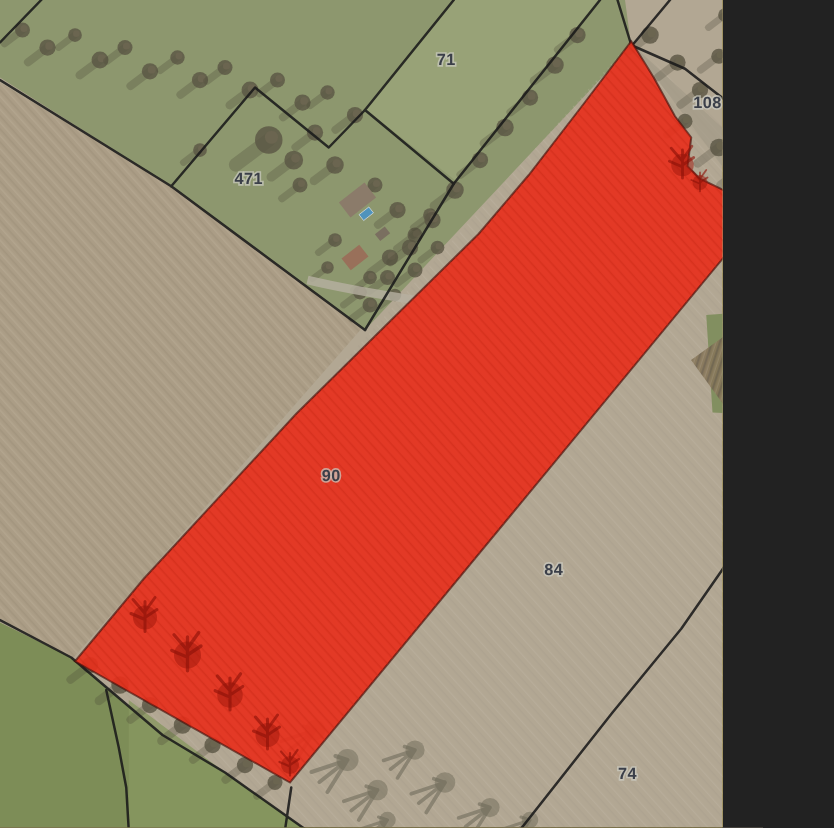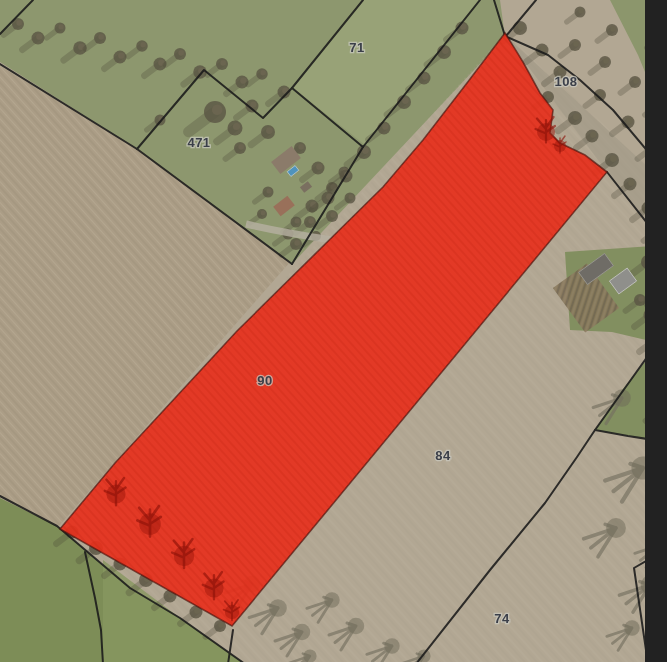--- a/index.html
+++ b/index.html
@@ -1,17 +1,17 @@
 <!DOCTYPE html>
 <html><head>
 <meta charset="utf-8">
 <style>
   html,body{margin:0;padding:0;background:#222;}
   .map-viewport{
-    position:relative;width:645px;height:662px;overflow:hidden;
+    position:relative;width:578px;height:662px;overflow:hidden;
     background:#fde047;font-family:"Liberation Sans",sans-serif;
   }
   svg{display:block}
   text.parcel-label{
     font-family:"Liberation Sans",sans-serif;
     font-size:13px;font-weight:700;letter-spacing:.4px;
     paint-order:stroke;stroke:#ccccc2;stroke-width:2.6px;stroke-opacity:.72;
   }
 </style>
 </head>

